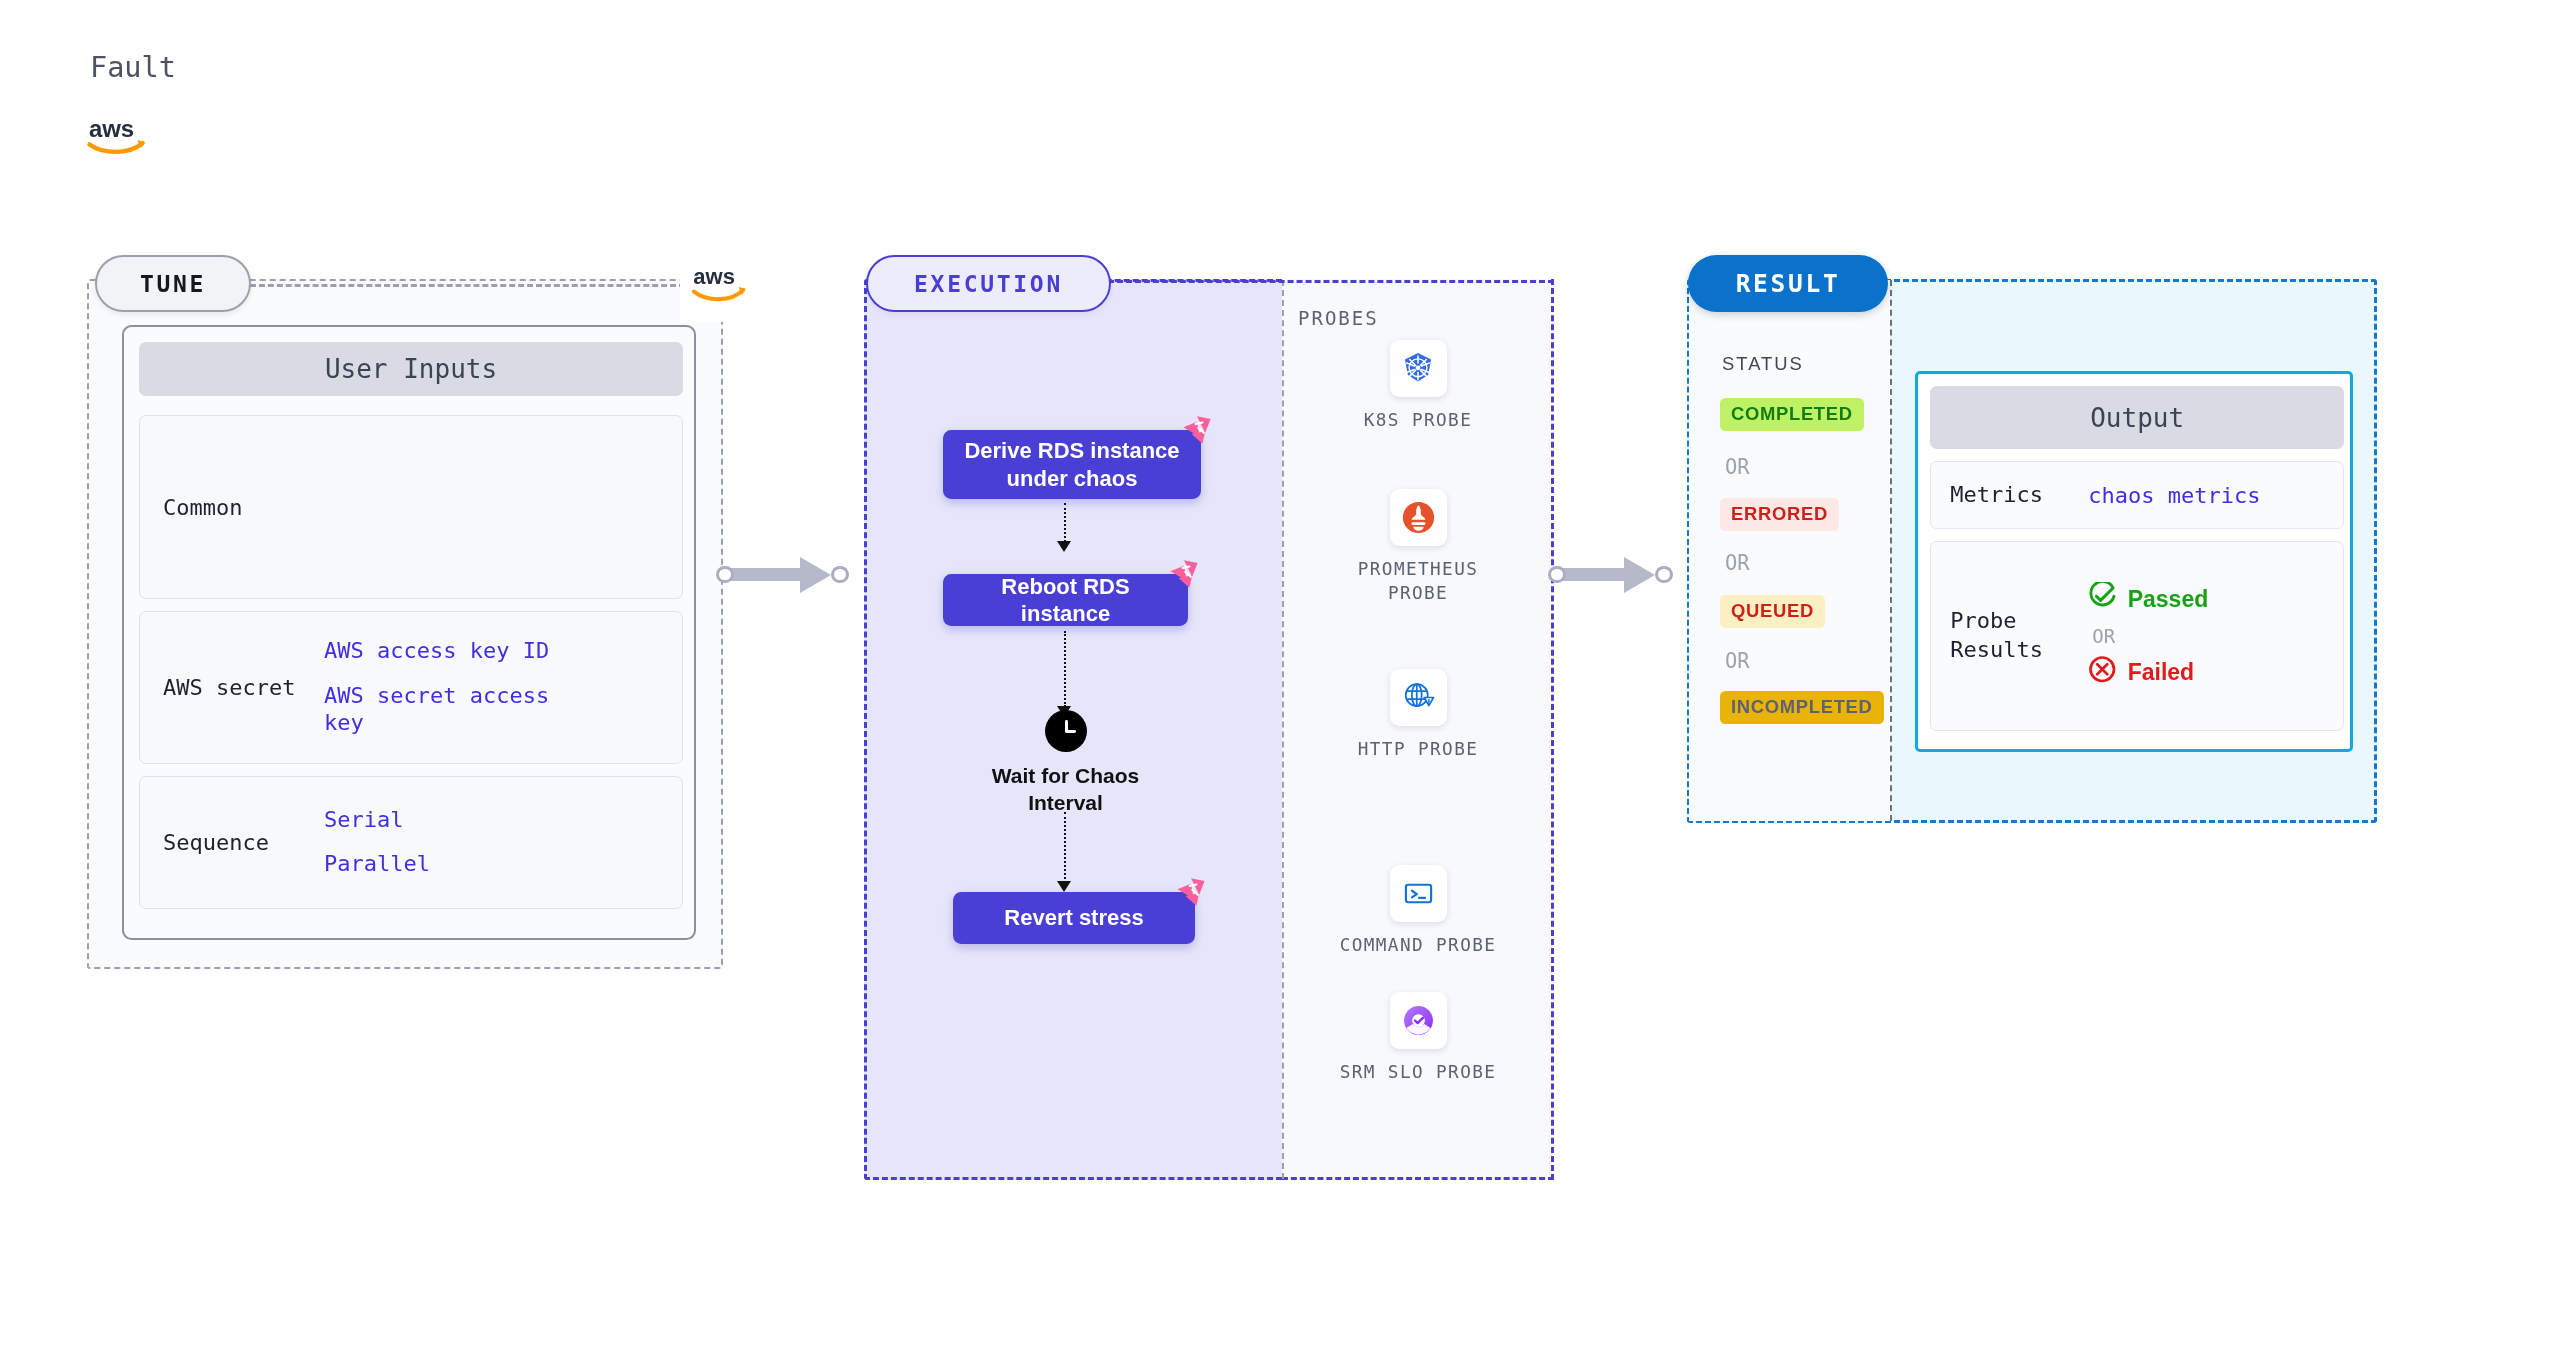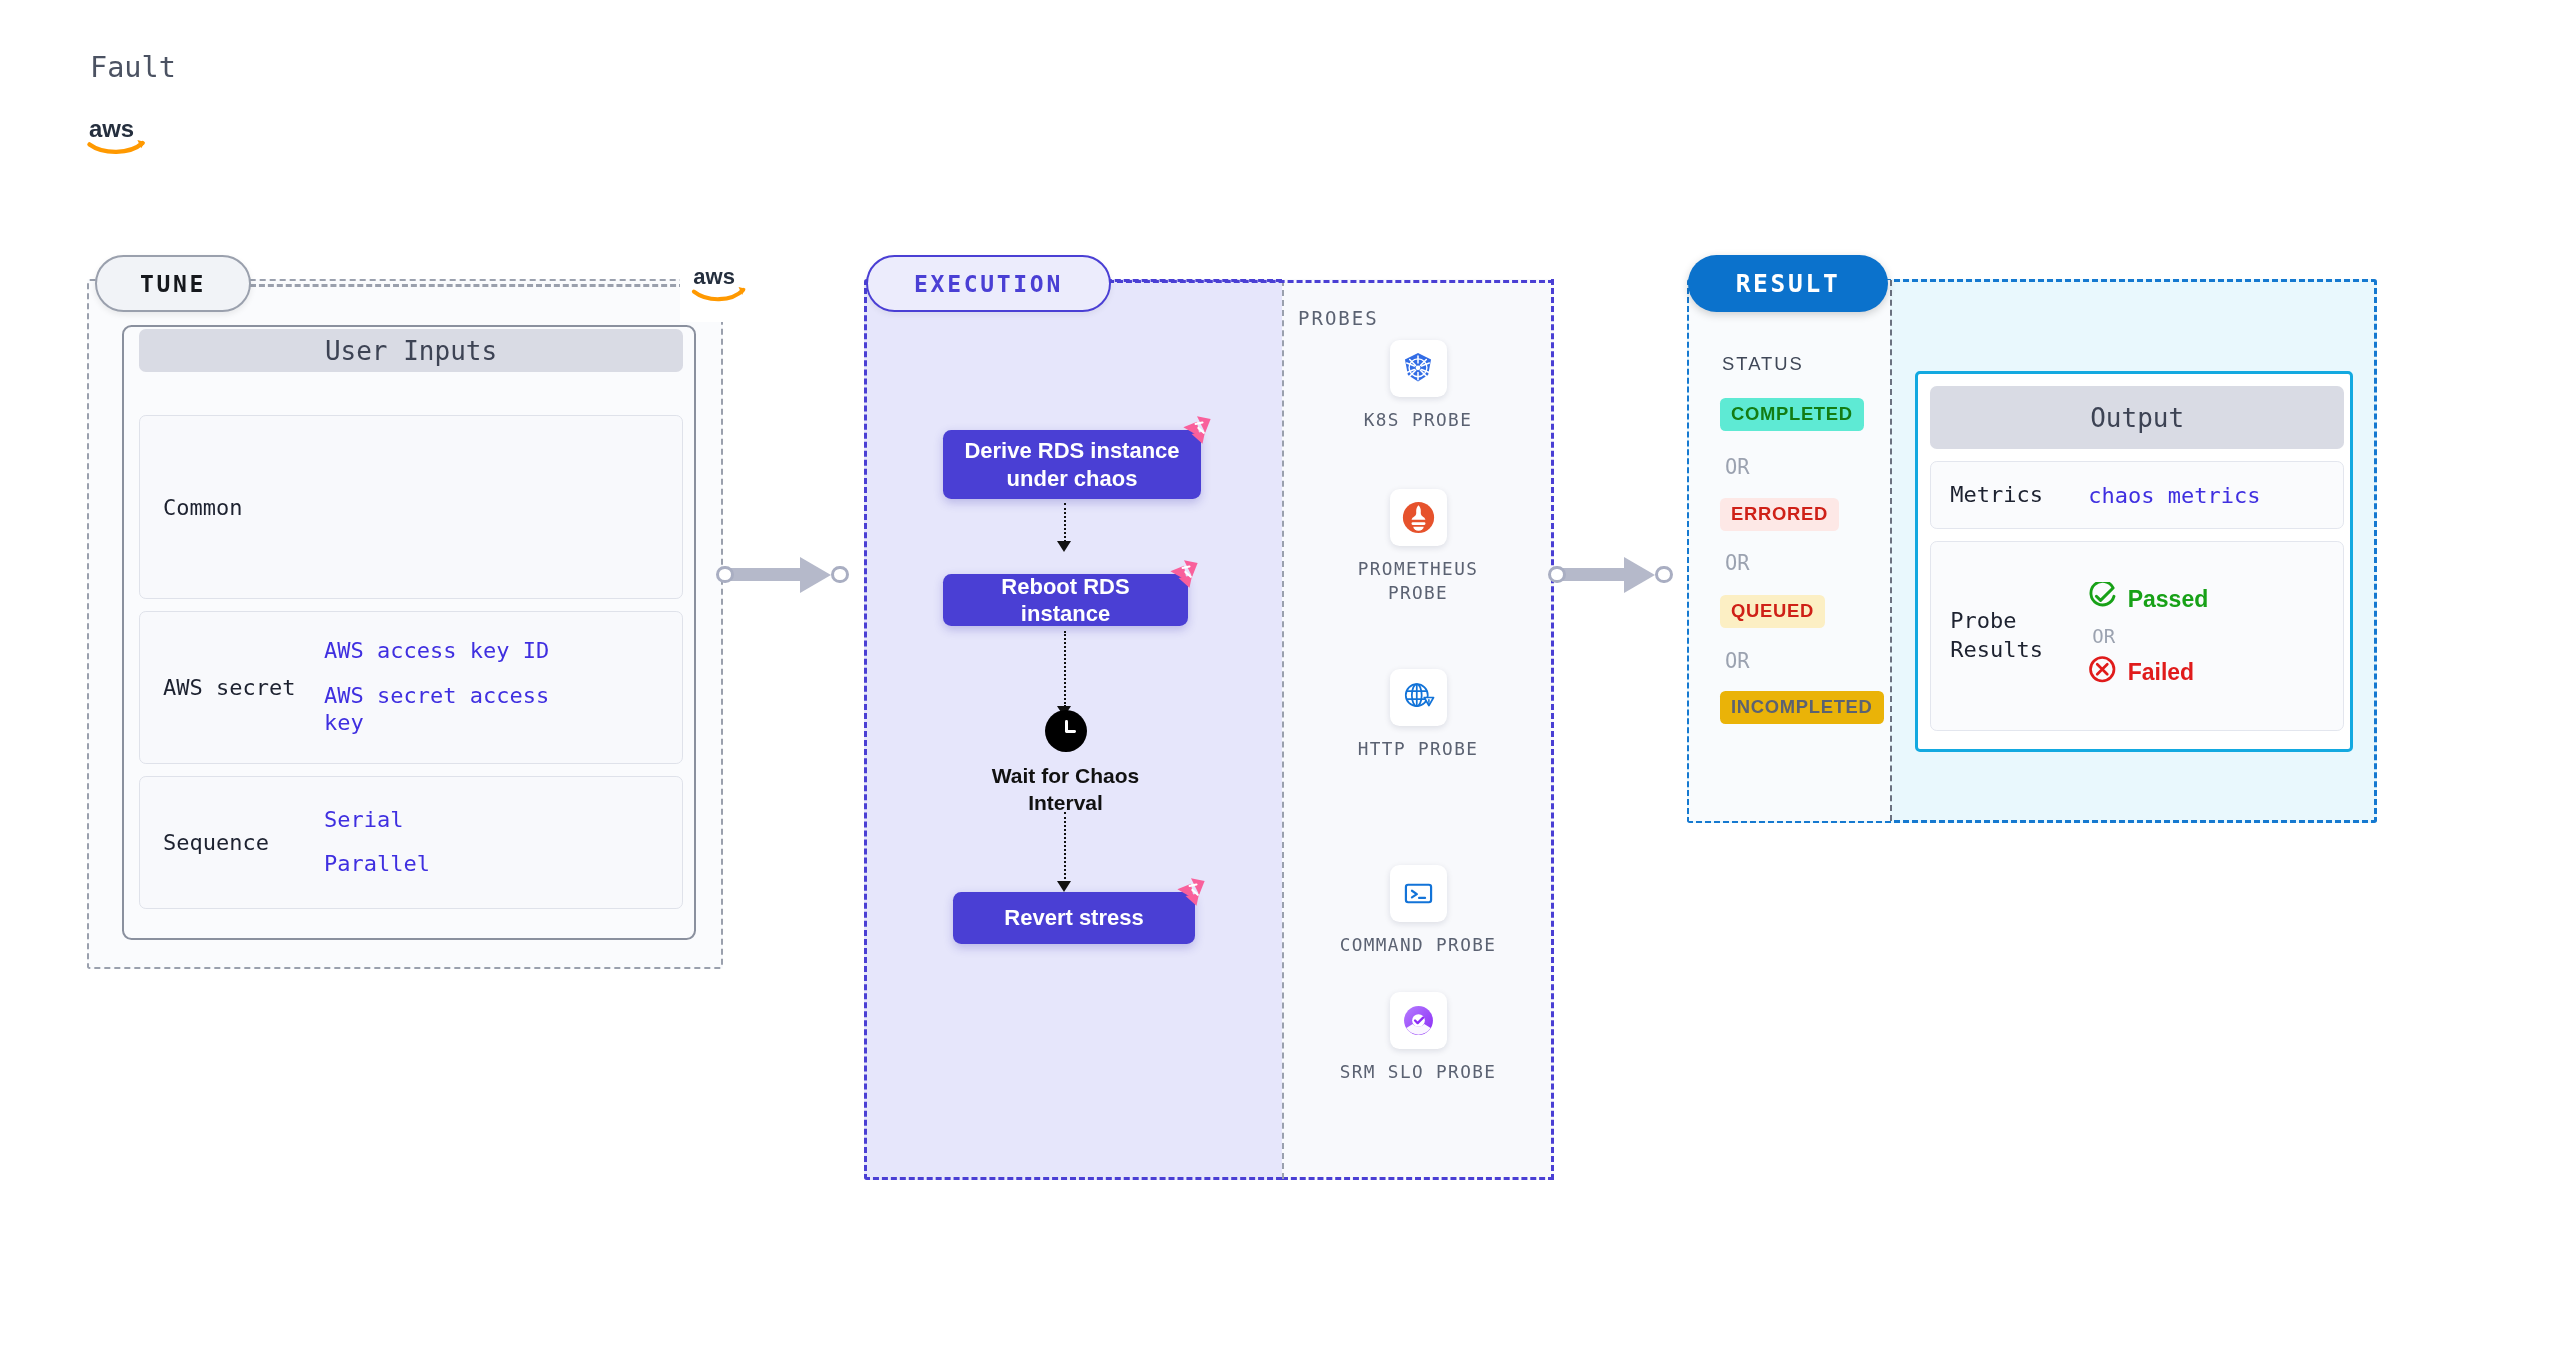--- a/index.html
+++ b/index.html
@@ -46,21 +46,21 @@
     border-top:3.4px dashed #9aa0ad;
   }
   #tune-inner {
     position:absolute; left:122px; top:325px; width:574px; height:615px;
     border:2px solid #8a909e; border-radius:9.5px; background:#fafbfd;
   }
   .card-header {
     background:#d9dbe4; border-radius:6.8px; display:flex; align-items:center; justify-content:center;
     font-family:"DejaVu Sans Mono","Liberation Mono",monospace; color:#3d4354; font-size:26px;
   }
-  #user-inputs-header { position:absolute; left:15px; top:2px; width:544px; height:43px; }
+  #user-inputs-header { position:absolute; left:15px; top:15px; width:544px; height:54px; }
 
   .param-group {
     position:absolute; background:#f8f9fc; border:1.4px solid #dfe2ea; border-radius:6.8px;
     display:flex; align-items:center;
   }
   .param-key {
     font-family:"DejaVu Sans Mono","Liberation Mono",monospace;
     font-size:22px; color:#1d2230; width:184px; padding-left:23px; flex:none;
   }
   .param-vals { display:flex; flex-direction:column; gap:17.7px; }
@@ -171,21 +171,21 @@
     font-size:18.4px; font-weight:normal; letter-spacing:2px; color:#3f4757;
   }
   .status-badge {
     position:absolute; left:1720px; border-radius:5.4px; padding:5.4px 11px;
     font-size:18.4px; font-weight:bold; letter-spacing:0.7px;
   }
   .status-or {
     position:absolute; left:1725px; font-size:20.4px; color:#9ba2b0;
     font-family:"DejaVu Sans Mono","Liberation Mono",monospace;
   }
-  #sb-completed   { top:398px;  background:#5eead4; color:#137c13; }
+  #sb-completed   { top:398px;  background:#bef264; color:#137c13; }
   #or1            { top:455px; }
   #sb-errored     { top:498px;  background:#fde8e6; color:#cf2017; }
   #or2            { top:551px; }
   #sb-queued      { top:595px;  background:#fcefc4; color:#cf2017; }
   #or3            { top:649px; }
   #sb-incompleted { top:691px; background:#eab308; color:#5b6272; }
 
   #output-card {
     position:absolute; left:1915px; top:371px; width:438px; height:381px;
     background:#ffffff; border:3.4px solid #13a9e0; border-radius:5px;

